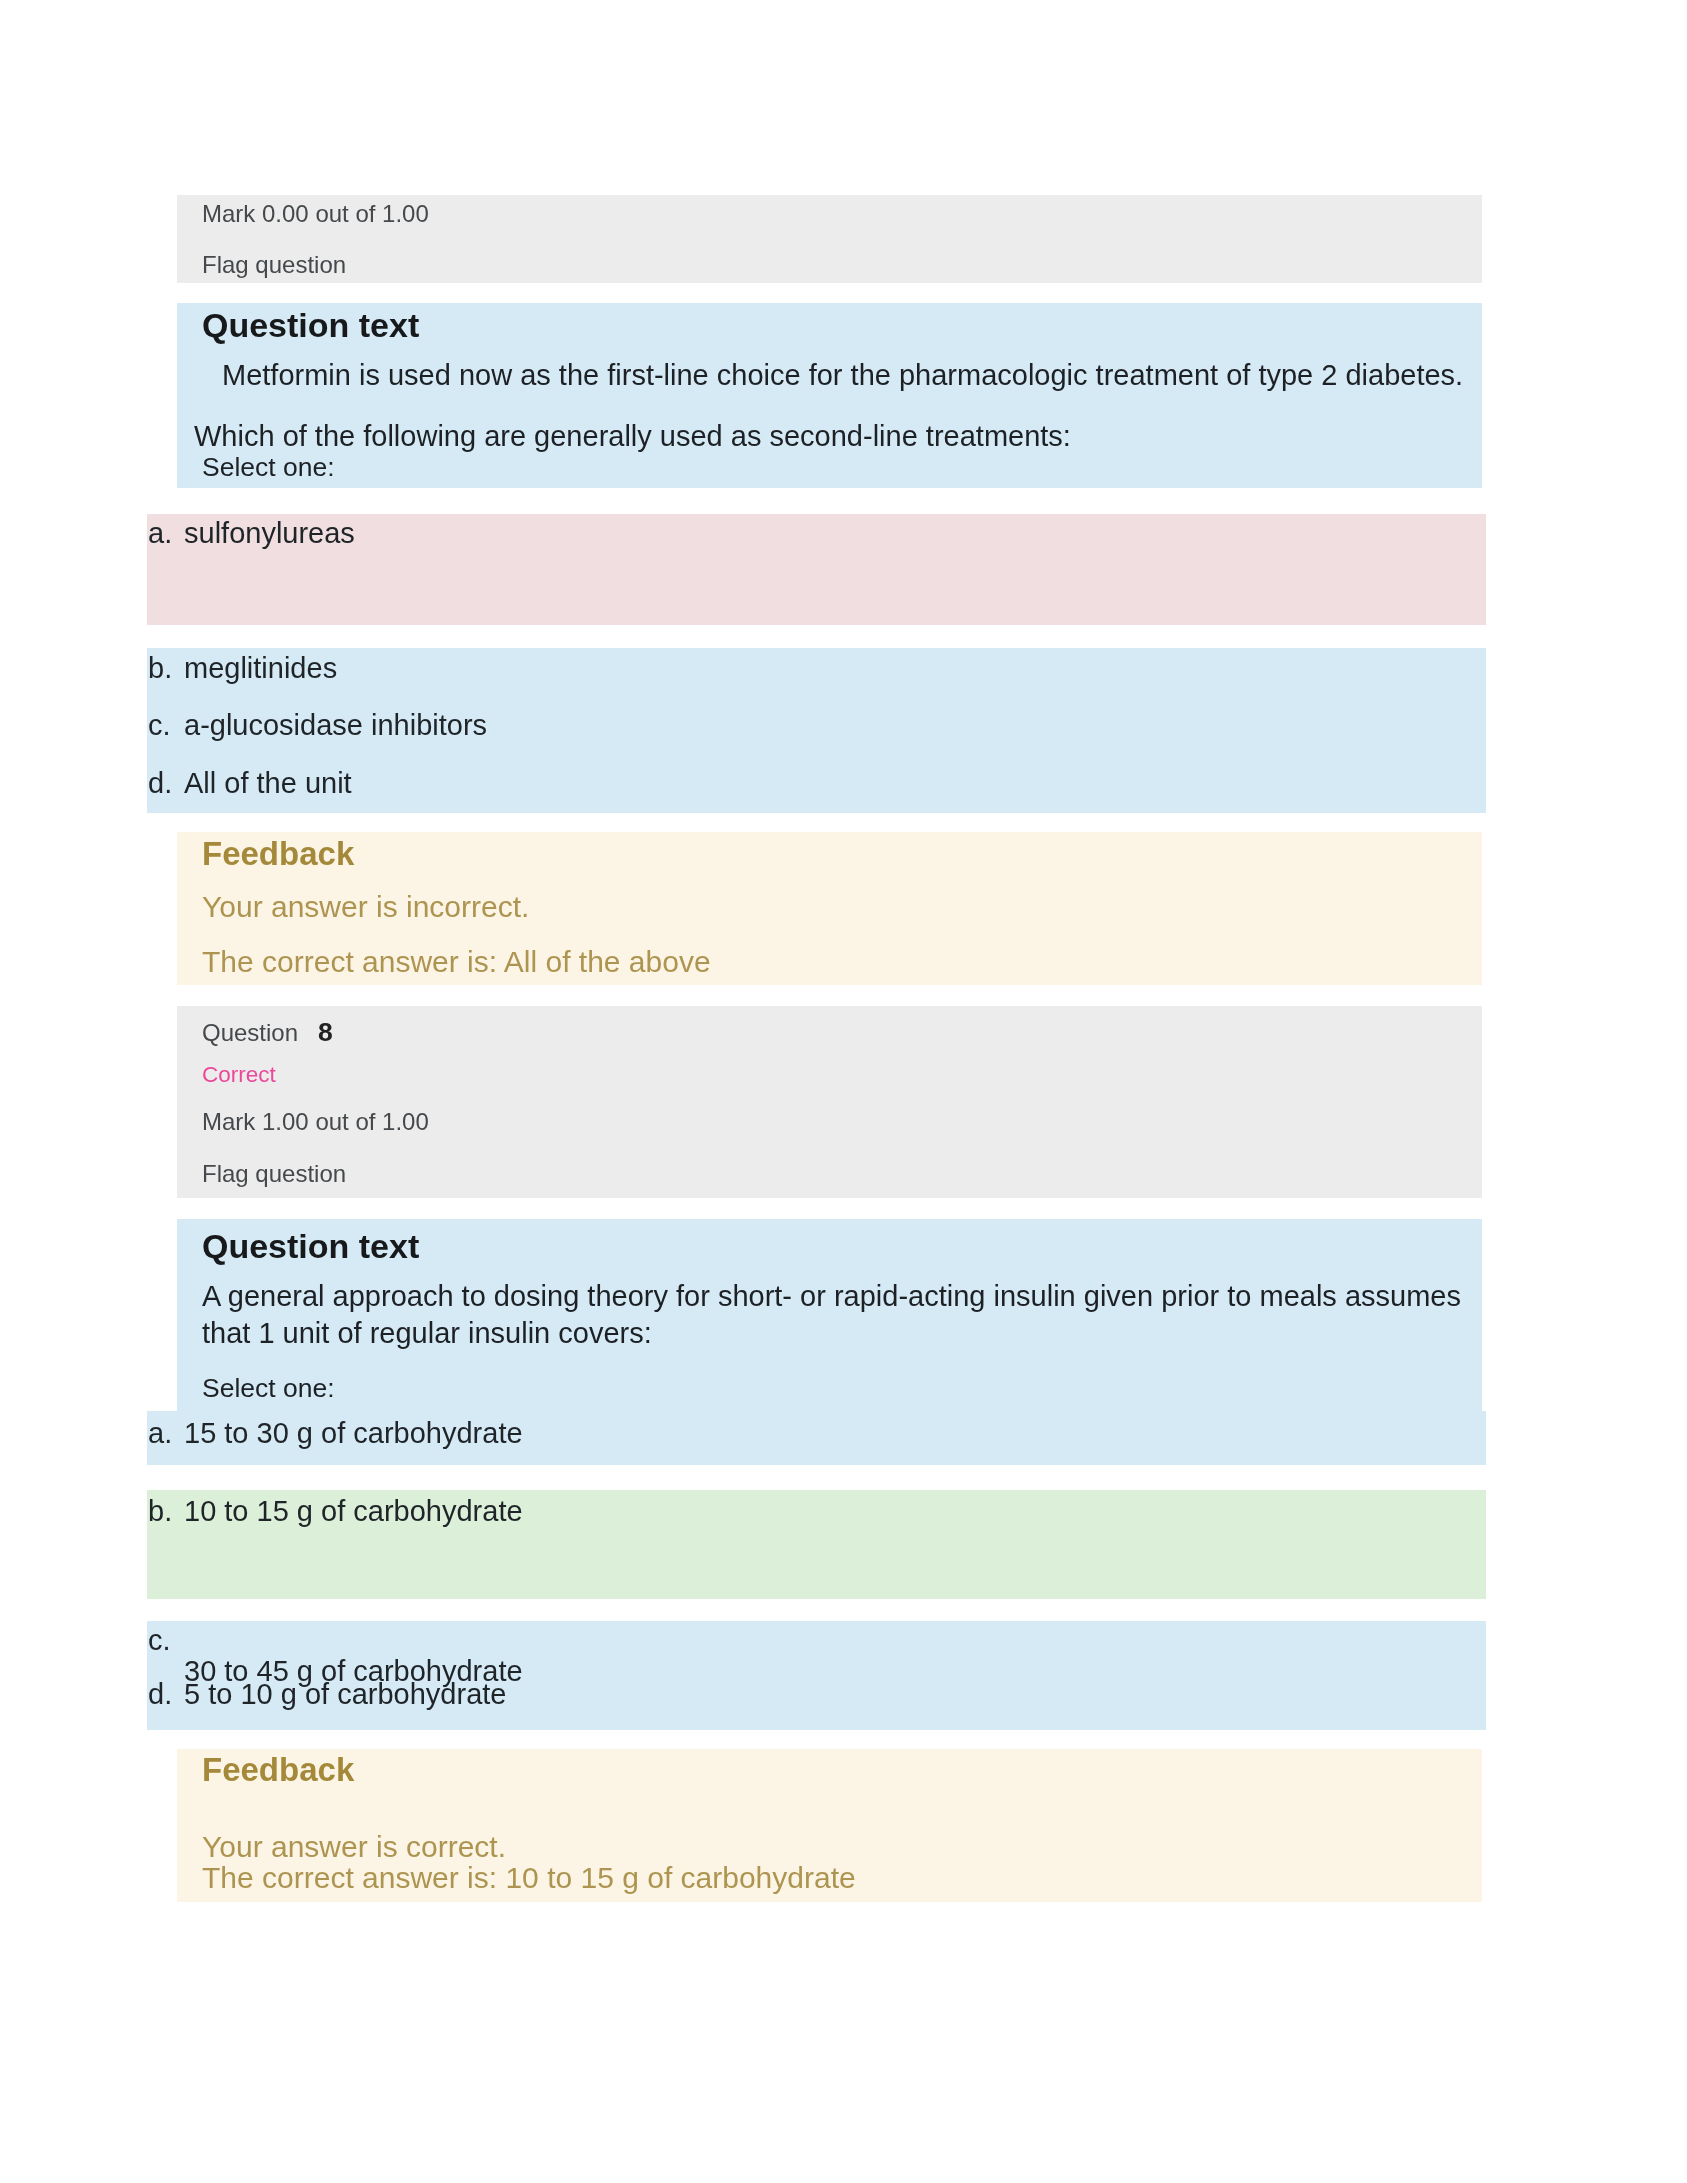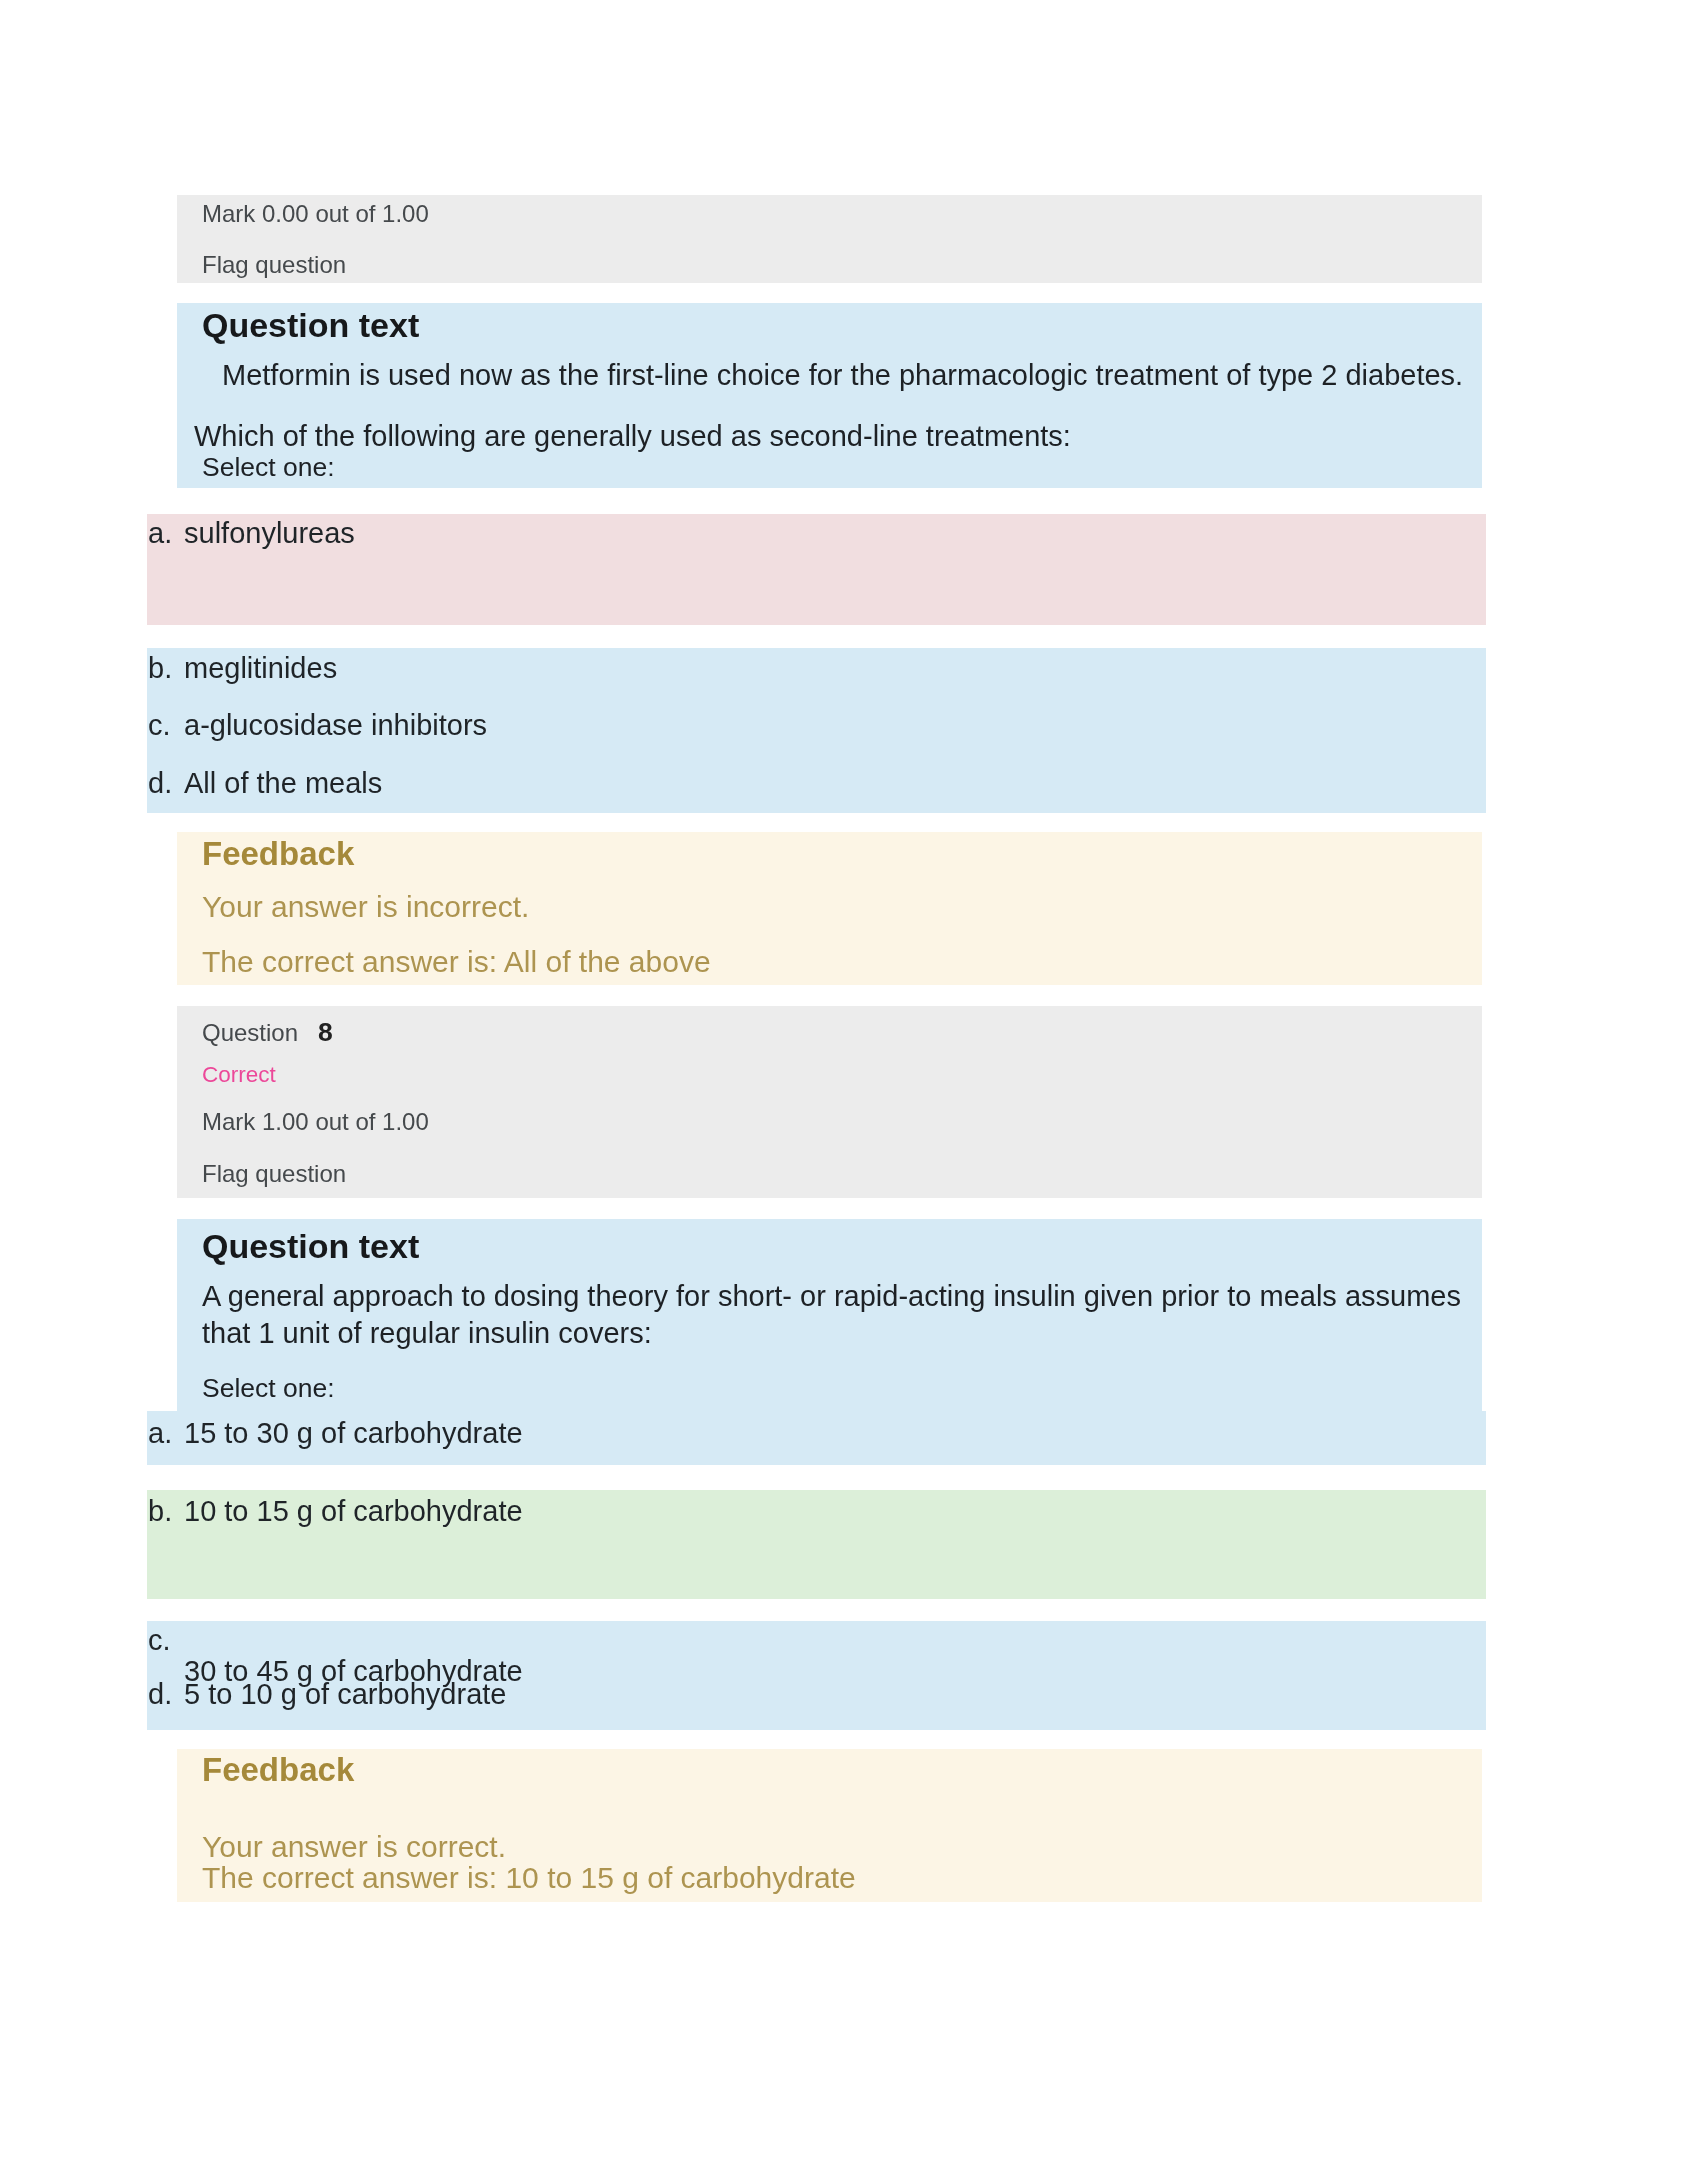--- a/index.html
+++ b/index.html
@@ -45,21 +45,21 @@
   <div class="band pink" style="left:147px;top:514px;width:1339px;height:111px;"></div>
   <div class="t optlet" style="left:148px;top:519px;">a.</div>
   <div class="t opt" style="left:184px;top:519px;">sulfonylureas</div>
 
   <div class="band blue" style="left:147px;top:648px;width:1339px;height:165px;"></div>
   <div class="t optlet" style="left:148px;top:654px;">b.</div>
   <div class="t opt" style="left:184px;top:654px;">meglitinides</div>
   <div class="t optlet" style="left:148px;top:711px;">c.</div>
   <div class="t opt" style="left:184px;top:711px;">a-glucosidase inhibitors</div>
   <div class="t optlet" style="left:148px;top:769px;">d.</div>
-  <div class="t opt" style="left:184px;top:769px;">All of the meals</div>
+  <div class="t opt" style="left:184px;top:769px;">All of the unit</div>
 
   <div class="band yellow" style="left:177px;top:832px;width:1305px;height:153px;"></div>
   <div class="t fbhead" style="left:202px;top:837px;">Feedback</div>
   <div class="t fbtext" style="left:202px;top:892px;">Your answer is incorrect.</div>
   <div class="t fbtext" style="left:202px;top:947px;">The correct answer is: All of the above</div>
 
   <div class="band gray" style="left:177px;top:1006px;width:1305px;height:192px;"></div>
   <div class="t meta" style="left:202px;top:1019px;"><span>Question</span><span style="display:inline-block;width:20px;"></span><b style="color:#222;font-size:26.5px;">8</b></div>
   <div class="t state" style="left:202px;top:1064px;">Correct</div>
   <div class="t meta" style="left:202px;top:1110px;">Mark 1.00 out of 1.00</div>

